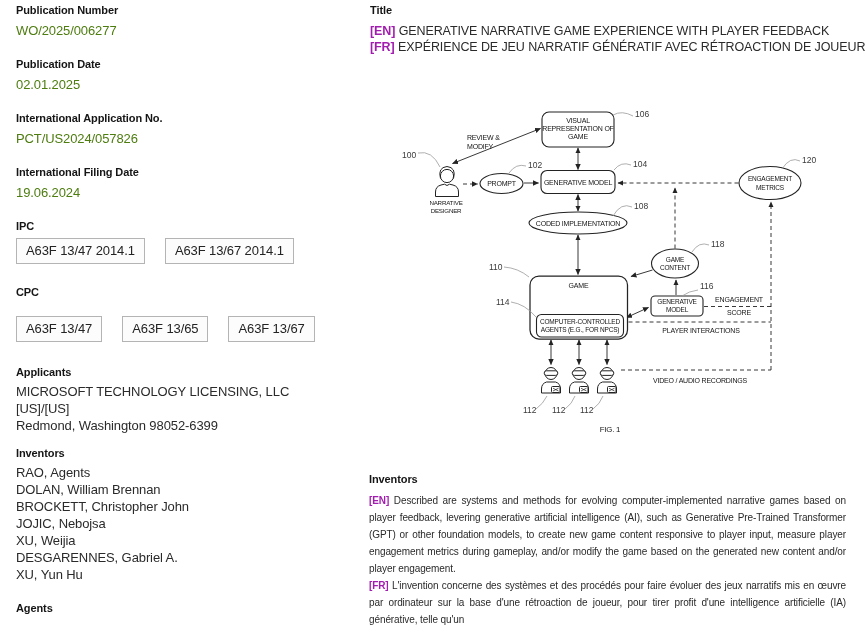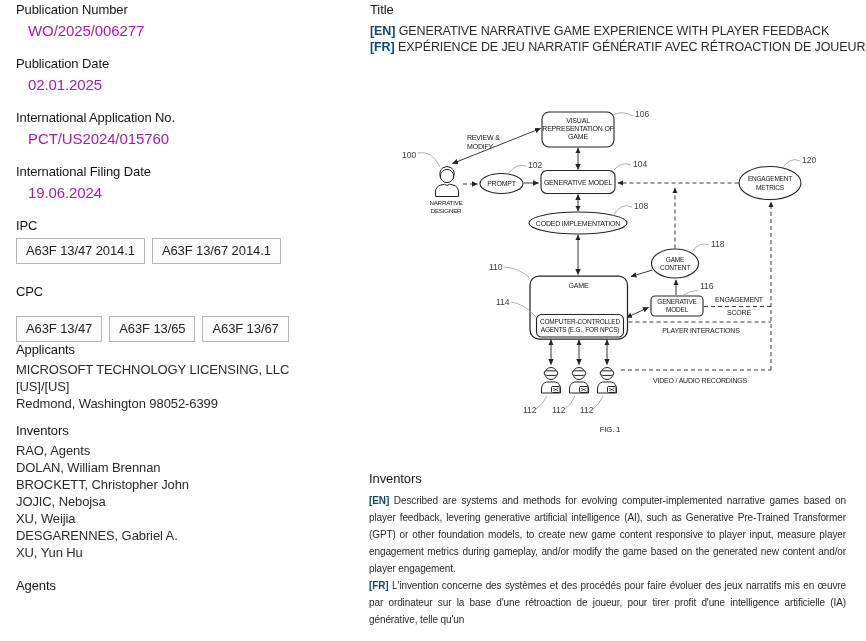--- a/index.html
+++ b/index.html
@@ -1,32 +1,32 @@
 <!DOCTYPE html>
 <html><head>
 <meta charset="utf-8">
 <style>
   html,body{margin:0;padding:0;background:#fff;}
   body{width:866px;height:641px;overflow:hidden;position:relative;
        font-family:"Liberation Sans",sans-serif;color:#222;}
   #page{position:absolute;inset:0;width:866px;height:641px;background:#fff;overflow:hidden;}
 
-  .h{font-weight:normal;font-size:13px;line-height:16px;color:#151515;margin:0 0 5px;letter-spacing:-0.1px;}
-  .v{font-size:15px;line-height:16px;color:#a21caf;letter-spacing:-0.1px;margin-left:12px;}
+  .h{font-weight:bold;font-size:11px;line-height:16px;color:#151515;margin:0 0 5px;letter-spacing:-0.1px;}
+  .v{font-size:13px;line-height:16px;color:#4d7c0f;letter-spacing:-0.1px;}
 
   #left{position:absolute;left:16px;top:2px;width:345px;}
   .fld{margin-bottom:17px;}
-  .chips{display:flex;gap:7px;margin-top:4px;}
+  .chips{display:flex;gap:20px;margin-top:4px;}
   .chip{font-size:13px;line-height:16px;letter-spacing:-0.1px;color:#232323;
         padding:4px 9px;border:1px solid #b4b4b4;background:#fcfcfc;white-space:nowrap;cursor:pointer;}
   .lines div{font-size:13px;line-height:17px;letter-spacing:-0.1px;color:#2a2a2a;}
 
   #title-block{position:absolute;left:370px;top:2px;width:486px;}
   .tline{font-size:12.5px;line-height:16px;white-space:nowrap;letter-spacing:-0.1px;color:#2a2a2a;}
-  .tag{font-weight:bold;color:#0c4a6e;}
+  .tag{font-weight:bold;color:#a21caf;}
 
   #figure{position:absolute;left:390px;top:90px;width:476px;height:350px;}
   .ft{font-family:"Liberation Sans",sans-serif;fill:#141414;letter-spacing:-0.2px;}
   .f70{font-size:7px;} .f65{font-size:6.5px;} .f62{font-size:6.2px;}
   .ref{font-size:8.5px;fill:#3a3a3a;letter-spacing:0;}
   .cap{font-size:7.8px;fill:#141414;}
   .box{fill:#fff;stroke:#232323;stroke-width:1.1;}
   .ln{stroke:#232323;stroke-width:0.9;fill:none;}
   .dsh{stroke:#232323;stroke-width:0.9;fill:none;stroke-dasharray:4 3;}
   .ldr{stroke:#9b9b9b;stroke-width:0.8;fill:none;}
@@ -48,39 +48,39 @@
       <div class="v">WO/2025/006277</div>
     </div>
 
     <div class="fld">
       <div class="h">Publication Date</div>
       <div class="v">02.01.2025</div>
     </div>
 
     <div class="fld">
       <div class="h">International Application No.</div>
-      <div class="v">PCT/US2024/015760</div>
+      <div class="v">PCT/US2024/057826</div>
     </div>
 
     <div class="fld">
       <div class="h">International Filing Date</div>
       <div class="v">19.06.2024</div>
     </div>
 
     <div>
       <div class="h" style="margin-bottom:0">IPC</div>
       <div class="chips" style="margin-bottom:20px">
         <span class="chip">A63F 13/47 2014.1</span>
         <span class="chip">A63F 13/67 2014.1</span>
       </div>
     </div>
 
     <div>
       <div class="h" style="margin-bottom:16px">CPC</div>
-      <div class="chips" style="">
+      <div class="chips" style="margin-bottom:22px">
         <span class="chip">A63F 13/47</span>
         <span class="chip">A63F 13/65</span>
         <span class="chip">A63F 13/67</span>
       </div>
     </div>
 
     <div style="margin-bottom:11px">
       <div class="h" style="margin-bottom:3px">Applicants</div>
       <div class="lines">
         <div>MICROSOFT TECHNOLOGY LICENSING, LLC</div>

